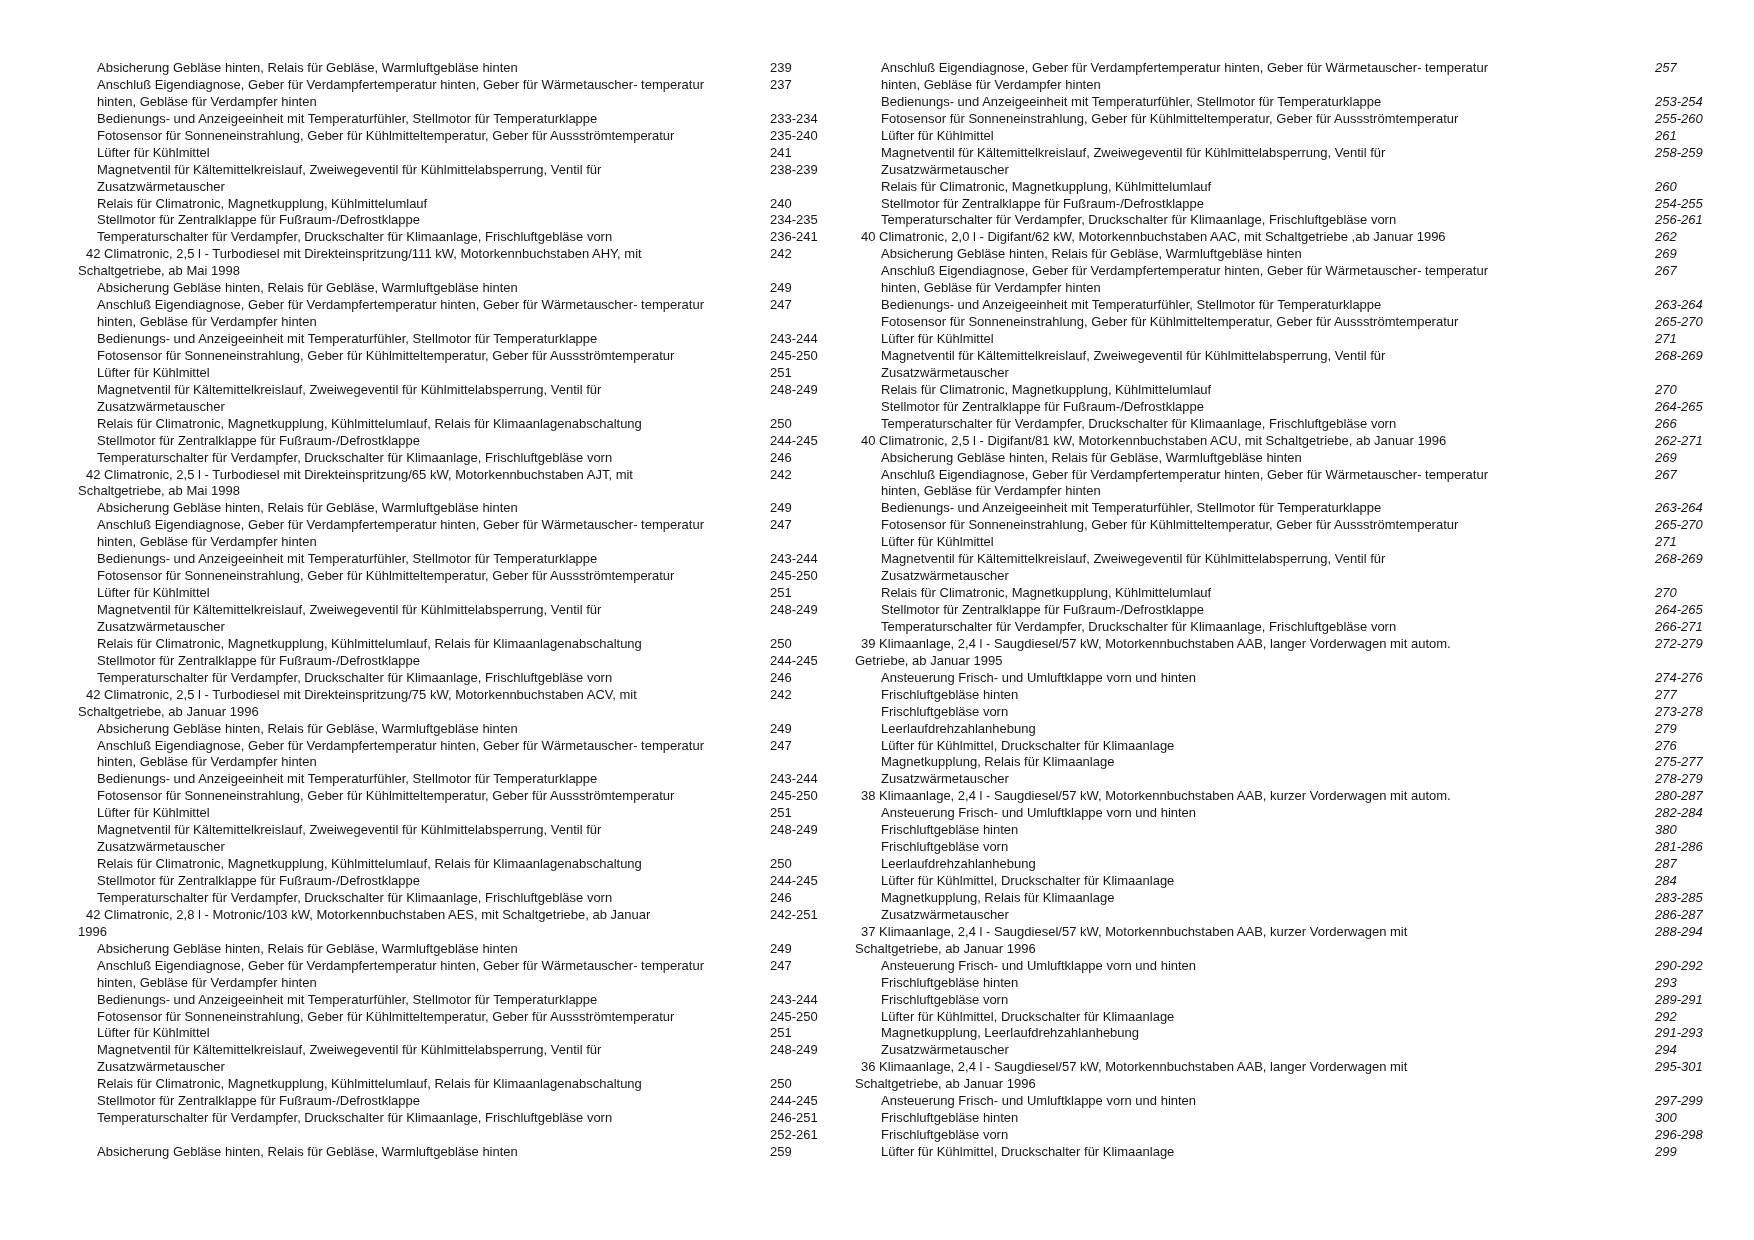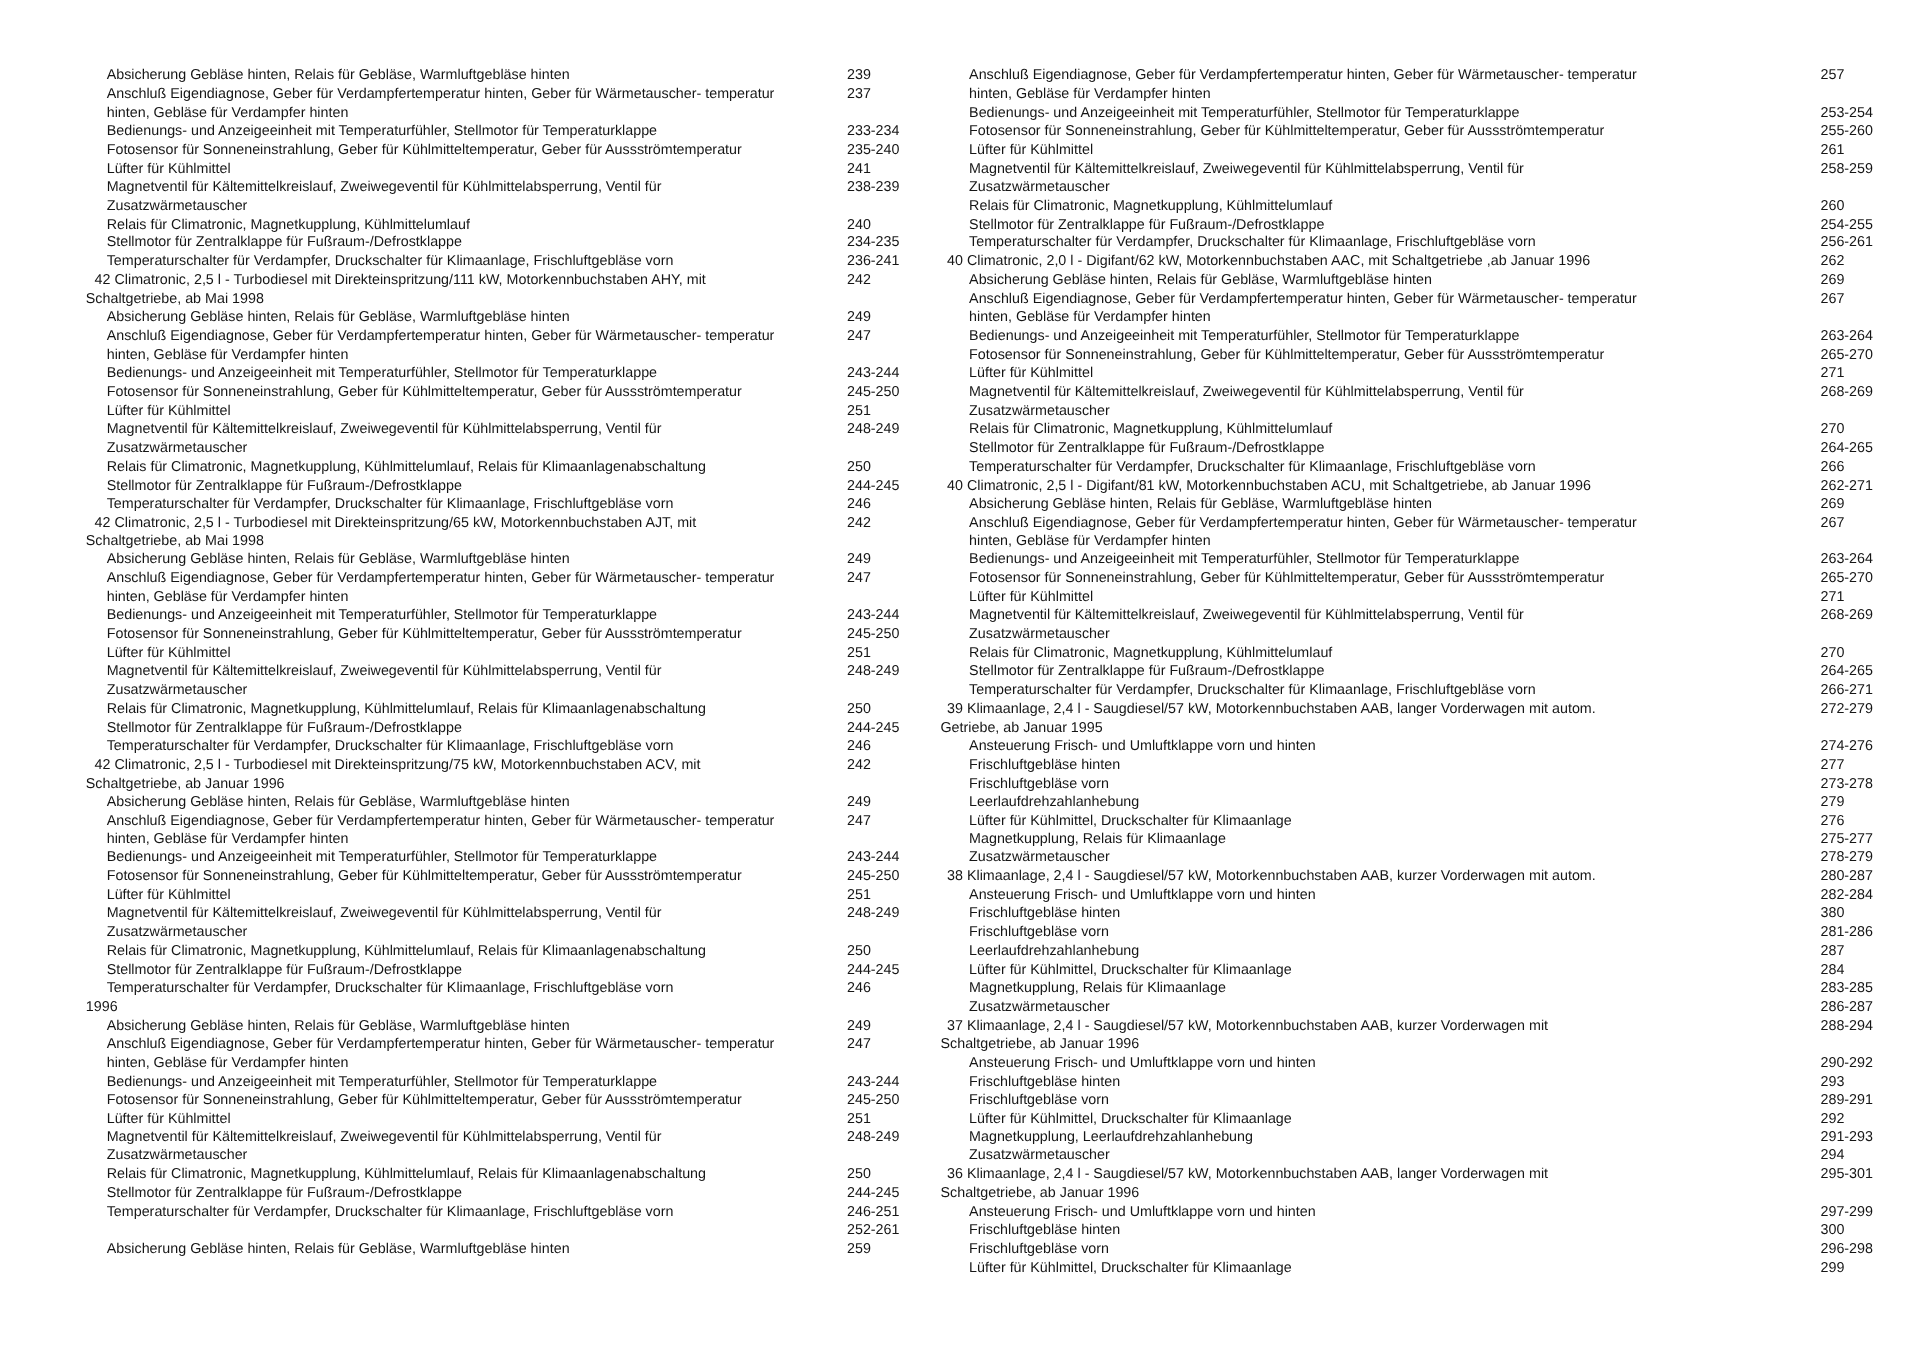--- a/index.html
+++ b/index.html
@@ -29,21 +29,21 @@
   .col-left  .entry.section .line.first{padding-left:8px;}
   .col-right .entry.section .line.first{padding-left:6px;}
   .col-left  .entry.section .line.cont{padding-left:0;}
   .col-right .entry.section .line.cont{padding-left:0;}
   
   .num{
     position:absolute;top:0;
     white-space:nowrap;
   }
   .col-left  .num{left:692px;}
-  .col-right .num{left:800px;}
+  .col-right .num{left:800px;font-style:italic;}
 </style>
 </head>
 <body>
 
 <div class="page">
   <div class="col col-left">
       <div class="entry sub">
         <div class="line first"><span class="txt">Absicherung Gebläse hinten, Relais für Gebläse, Warmluftgebläse hinten</span><span class="num">239</span></div>
       </div>
       <div class="entry sub">
@@ -165,20 +165,21 @@
       <div class="entry sub">
         <div class="line first"><span class="txt">Relais für Climatronic, Magnetkupplung, Kühlmittelumlauf, Relais für Klimaanlagenabschaltung</span><span class="num">250</span></div>
       </div>
       <div class="entry sub">
         <div class="line first"><span class="txt">Stellmotor für Zentralklappe für Fußraum-/Defrostklappe</span><span class="num">244-245</span></div>
       </div>
       <div class="entry sub">
         <div class="line first"><span class="txt">Temperaturschalter für Verdampfer, Druckschalter für Klimaanlage, Frischluftgebläse vorn</span><span class="num">246</span></div>
       </div>
       <div class="entry section">
+        <div class="line first"><span class="txt">42 Climatronic, 2,8 l - Motronic/103 kW, Motorkennbuchstaben AES, mit Schaltgetriebe, ab Januar</span><span class="num">242-251</span></div>
         <div class="line cont"><span class="txt">1996</span></div>
       </div>
       <div class="entry sub">
         <div class="line first"><span class="txt">Absicherung Gebläse hinten, Relais für Gebläse, Warmluftgebläse hinten</span><span class="num">249</span></div>
       </div>
       <div class="entry sub">
         <div class="line first"><span class="txt">Anschluß Eigendiagnose, Geber für Verdampfertemperatur hinten, Geber für Wärmetauscher- temperatur</span><span class="num">247</span></div>
         <div class="line cont"><span class="txt">hinten, Gebläse für Verdampfer hinten</span></div>
       </div>
       <div class="entry sub">

